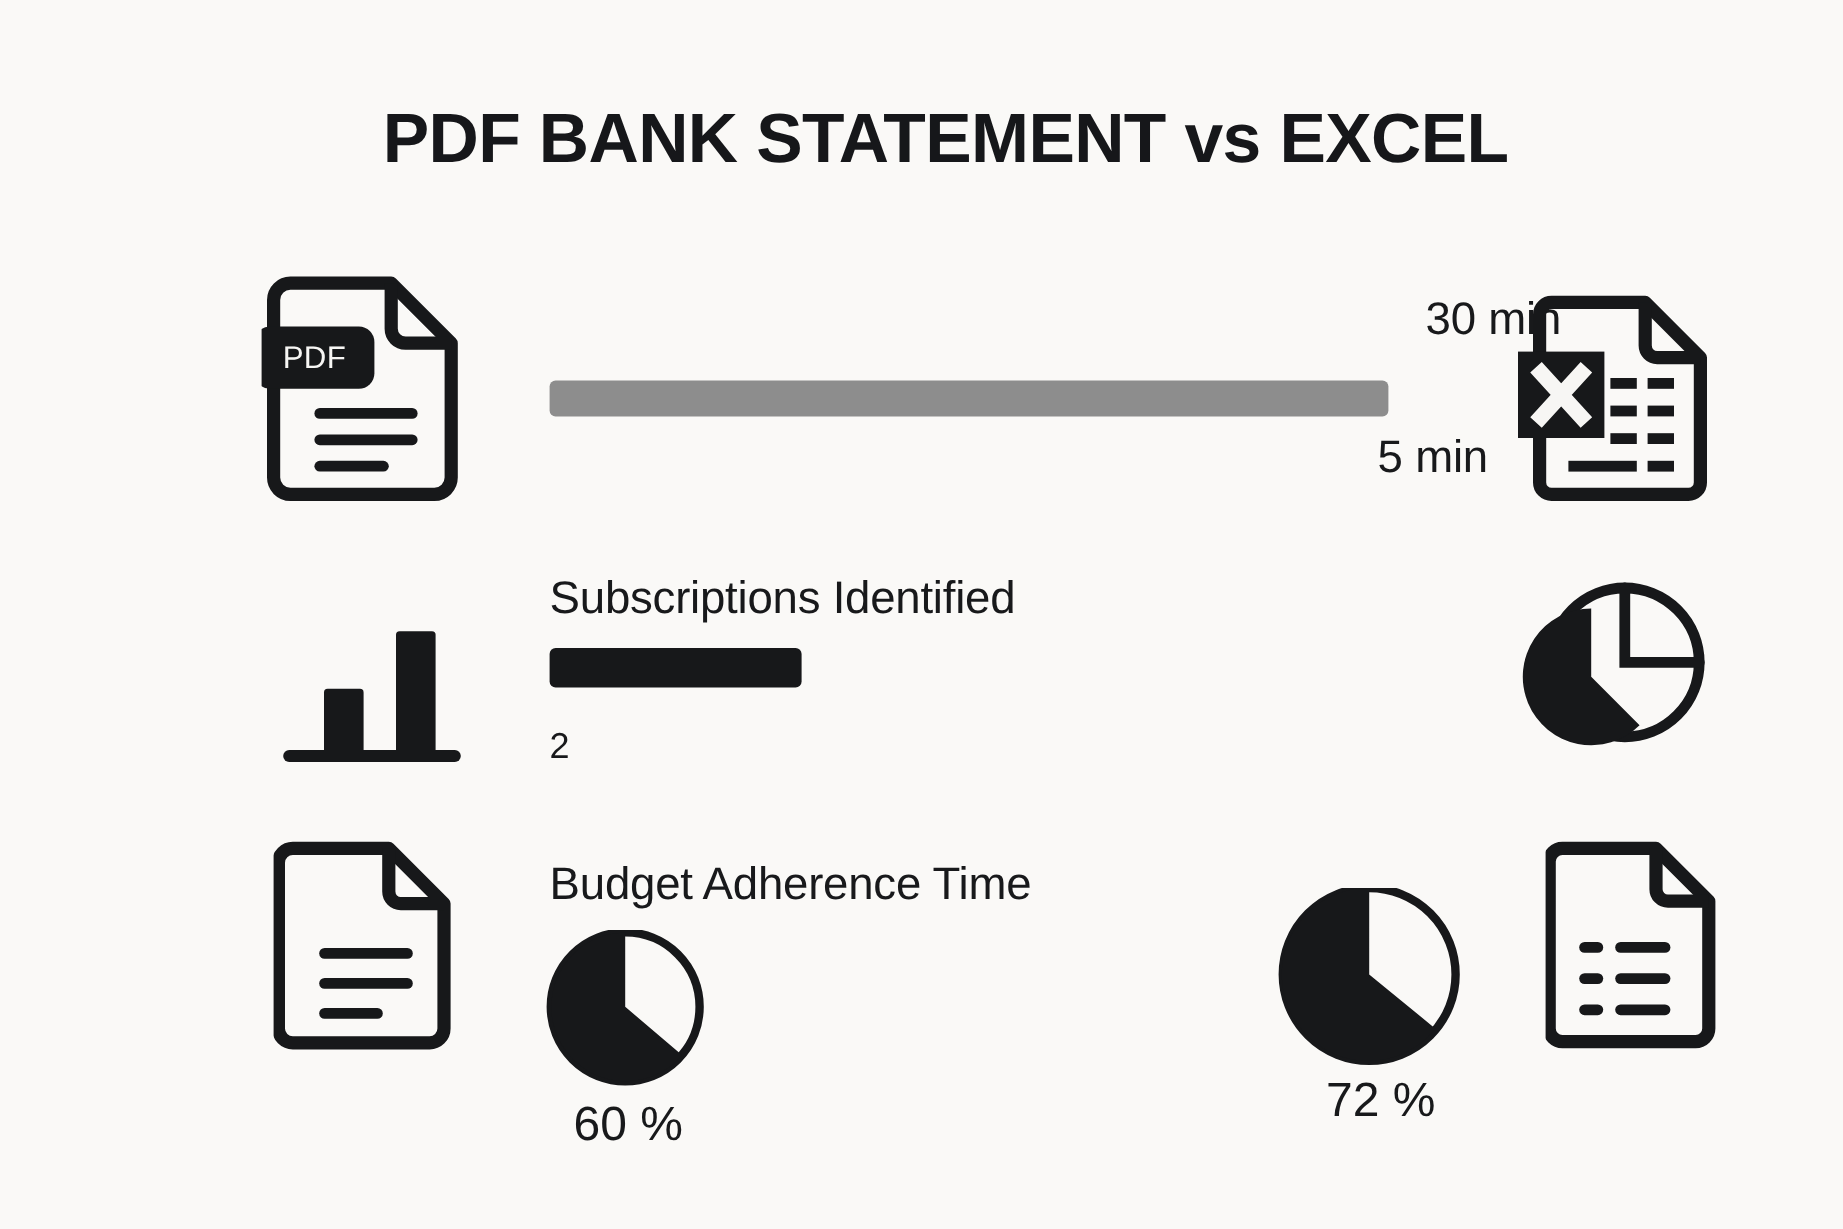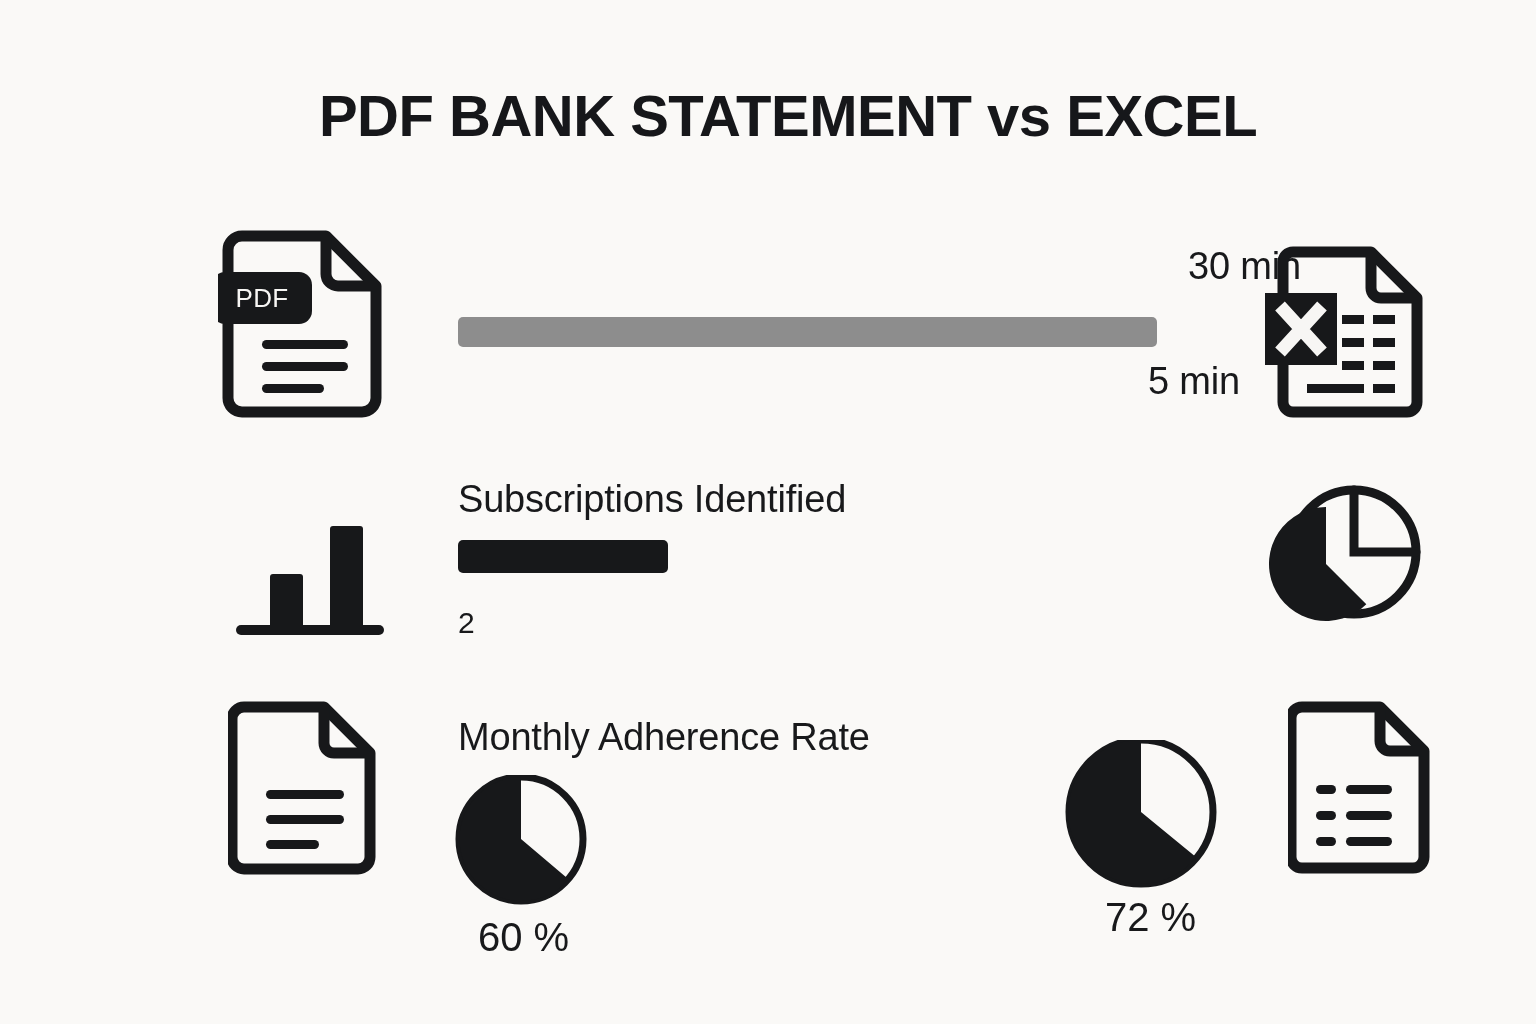--- a/index.html
+++ b/index.html
@@ -161,21 +161,21 @@
   <div class="icon" style="left:228px; top:697px;">
     <svg width="156" height="180" viewBox="0 0 156 180">
       <path d="M16 10 h80 l46 46 v104 a12 12 0 0 1 -12 12 h-114 a12 12 0 0 1 -12 -12 v-138 a12 12 0 0 1 12 -12 z" fill="none" stroke="#17181a" stroke-width="11" stroke-linejoin="round"></path>
       <path d="M96 10 v36 a10 10 0 0 0 10 10 h36" fill="none" stroke="#17181a" stroke-width="11" stroke-linejoin="round"></path>
       <rect x="38" y="93" width="78" height="9" rx="4.5" fill="#17181a"></rect>
       <rect x="38" y="118" width="78" height="9" rx="4.5" fill="#17181a"></rect>
       <rect x="38" y="143" width="53" height="9" rx="4.5" fill="#17181a"></rect>
     </svg>
   </div>
 
-  <div class="metric-label" style="left:458px; top:716px;">Monthly Adherence Rate</div>
+  <div class="metric-label" style="left:458px; top:716px;">Budget Adherence Time</div>
 
   <div class="icon" style="left:455px; top:775px;">
     <svg width="140" height="130" viewBox="0 0 140 130">
 
       <circle cx="66" cy="64" r="62" fill="none" stroke="#17181a" stroke-width="7"></circle>
 
       <path d="M66 64 L66 2 A62 62 0 1 0 113.5 104.3 Z" fill="#17181a"></path>
     </svg>
   </div>
 

